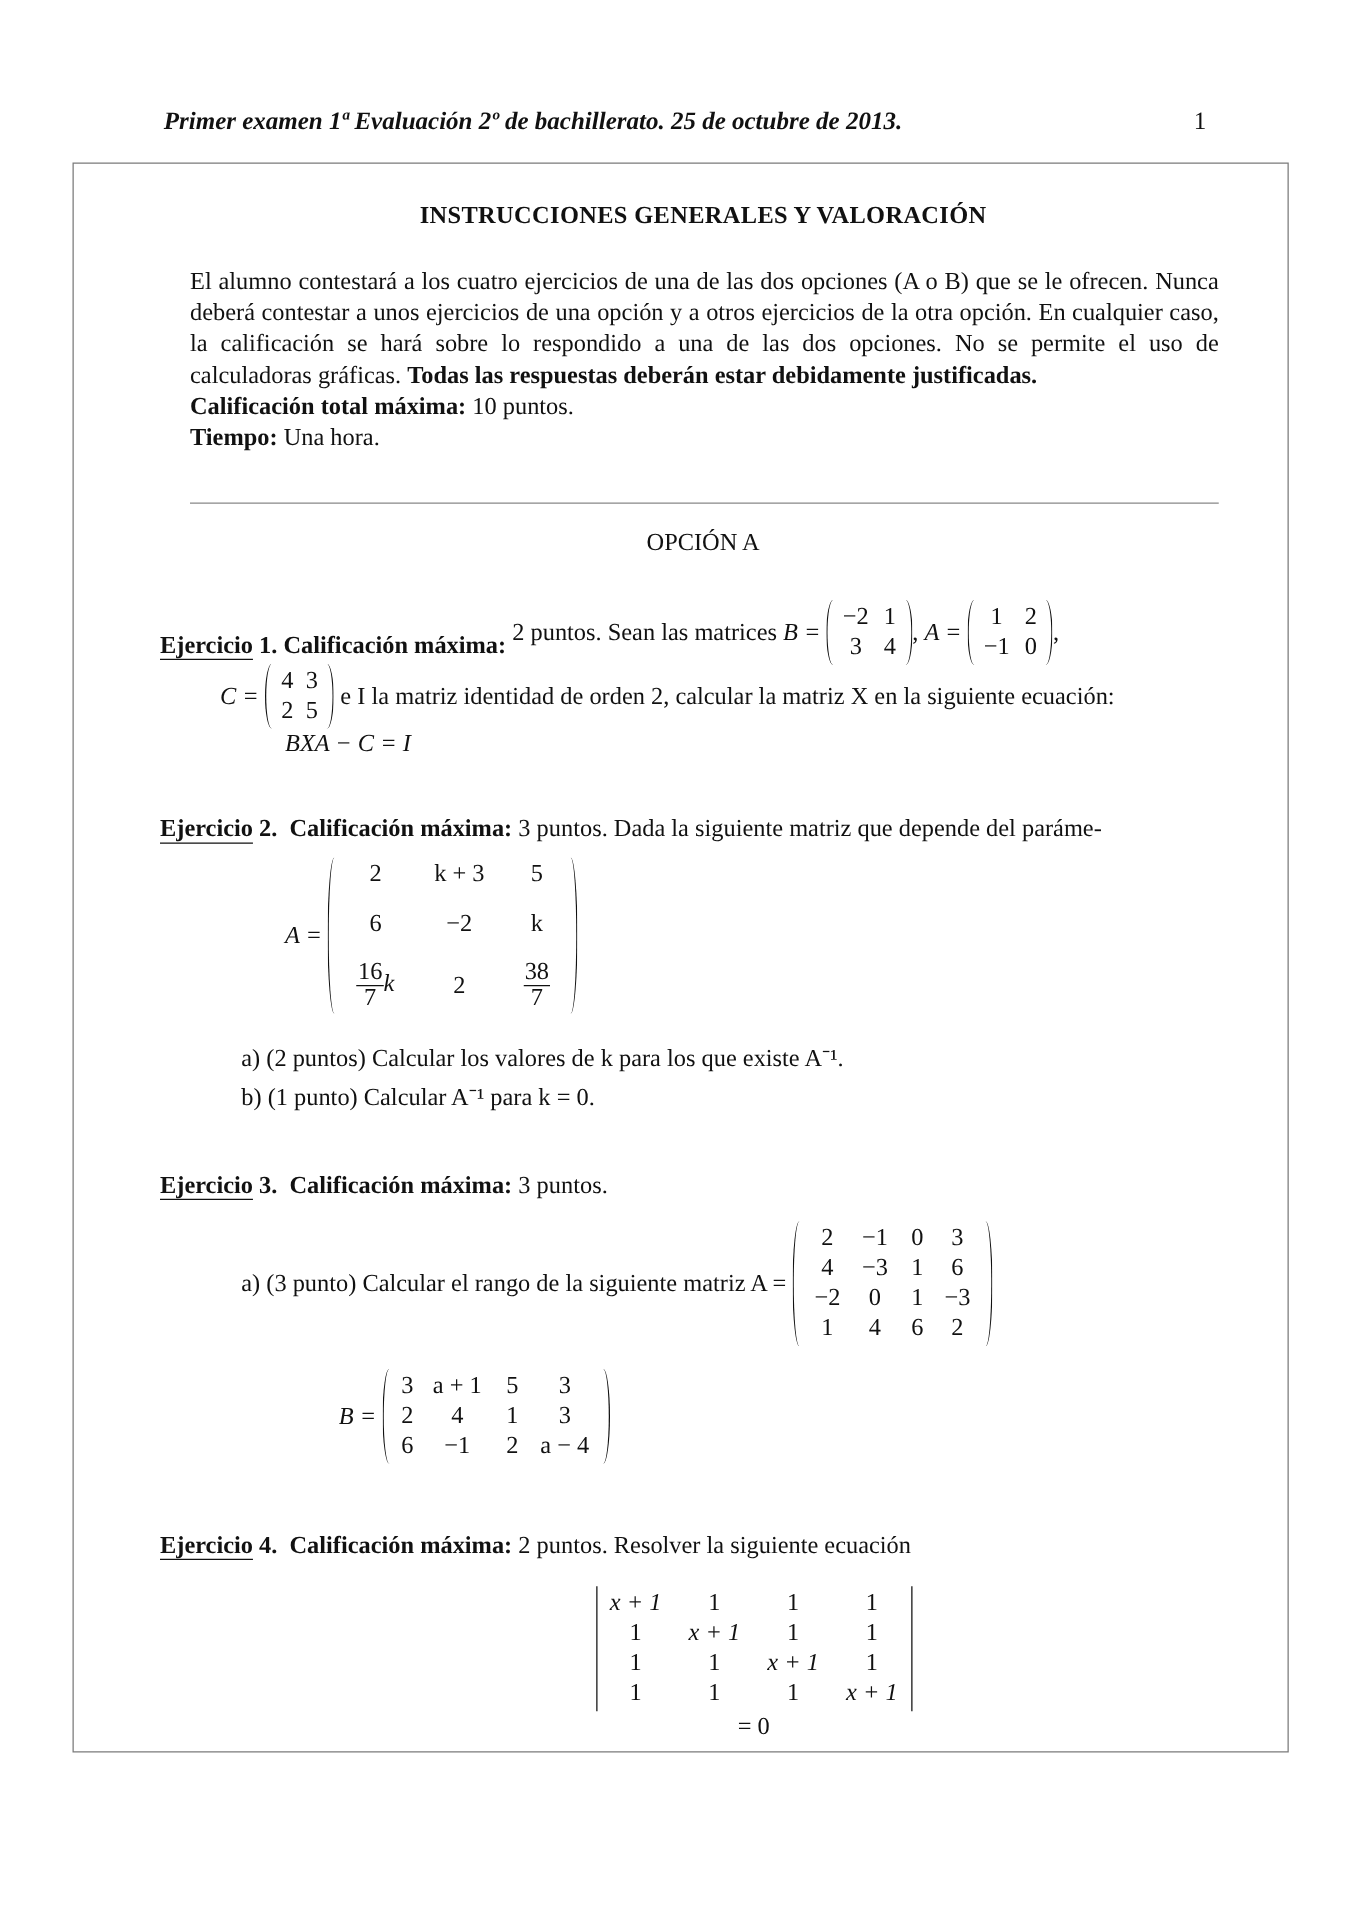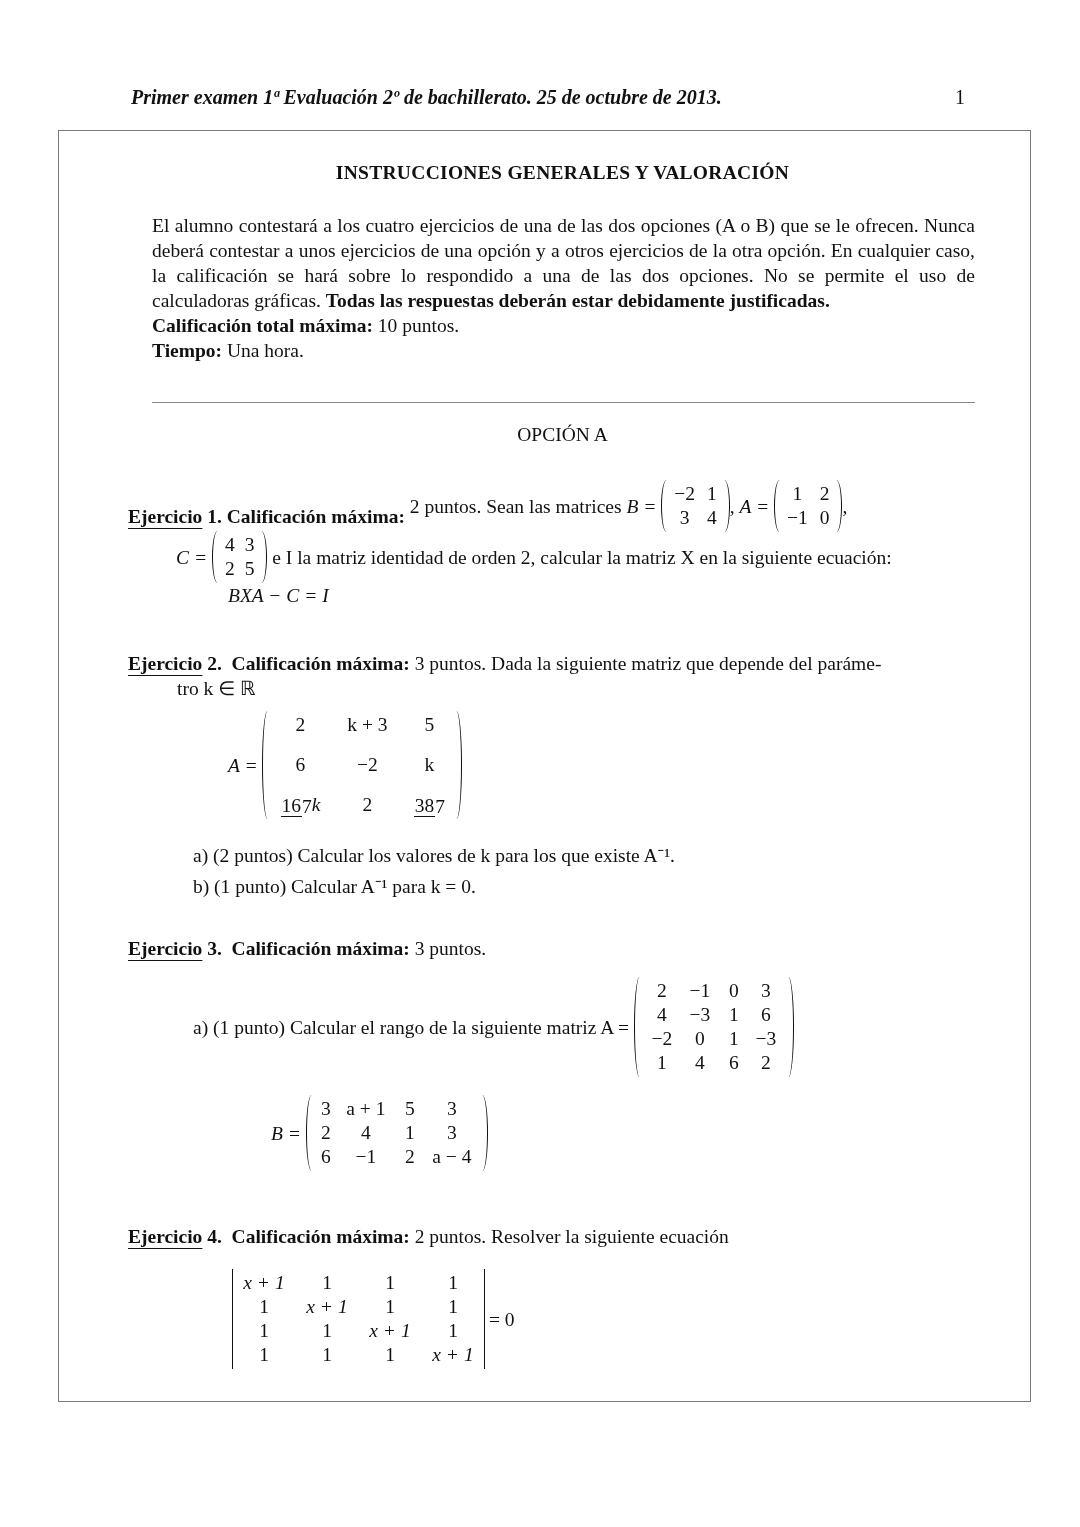--- a/index.html
+++ b/index.html
@@ -30,21 +30,21 @@
   .divider { position: absolute; top: 402px; left: 152px; width: 823px; height: 0; border-top: 1.5px solid #888; }
   .option-title { position: absolute; top: 424px; left: 0; width: 1125px; text-align: center; font-family: "Liberation Serif", serif; font-size: 19.5px; }
   .ej-label { text-decoration: underline; text-underline-offset: 5px; font-weight: bold; }
   
   .mat { display: inline-flex; align-items: stretch; vertical-align: middle; }
   .paren { width: 10px; border: 1.5px solid #111; }
   .paren.l { border-right: none; border-radius: 50% 0 0 50% / 50% 0 0 50%; border-top: none; border-bottom: none; border-left-width: 1.5px; }
   .paren.r { border-left: none; border-radius: 0 50% 50% 0 / 0 50% 50% 0; border-top: none; border-bottom: none; }
   .bar { width: 0; border-left: 1.5px solid #111; margin: 0 4px; }
   .mgrid { display: grid; column-gap: 12px; padding: 2px 2px; text-align: center; line-height: 24px; }
-  .frac { display: inline-flex; flex-direction: row; align-items: center; vertical-align: middle; line-height: 20px; }
+  .frac { display: inline-flex; flex-direction: column; align-items: center; vertical-align: middle; line-height: 20px; }
   .frac .num { border-bottom: 1.2px solid #111; padding: 0 1px; }
 </style>
 </head>
 <body>
 
 <div class="header">
   <span>Primer examen 1ª Evaluación 2º de bachillerato. 25 de octubre de 2013.</span>
   <span class="pg">1</span>
 </div>
 
@@ -106,21 +106,20 @@
     <span>e I la matriz identidad de orden 2, calcular la matriz X en la siguiente ecuación:</span>
   </div>
   <div class="i" style="padding-left:100px;">BXA − C = I</div>
 </div>
 
 <div class="abs" style="top:651px;left:128px;width:850px;">
   <div>
     <span class="ej-label b">Ejercicio</span>&nbsp;<span class="b">2.</span>&nbsp;
     <span class="b">Calificación máxima:</span>&nbsp;<span>3 puntos.</span>&nbsp;<span>Dada la siguiente matriz que depende del paráme-</span>
   </div>
-  <div style="padding-left:49px;">tro k ∈ ℝ</div>
   <div style="display:flex;align-items:center;padding-left:100px;margin-top:10px;">
     <span class="i">A =</span>&nbsp;
     <span class="mat">
       <span class="paren l"></span>
       <span class="mgrid" style="grid-template-columns:50px 60px 40px;row-gap:16px;line-height:24px;">
         <span>2</span>
           <span>k + 3</span>
           <span>5</span>
         <span>6</span>
           <span>−2</span>
@@ -141,21 +140,21 @@
   <div style="padding-left:65px;margin-top:24px;">a)  (2 puntos) Calcular los valores de k para los que existe A⁻¹.</div>
   <div style="padding-left:65px;margin-top:6px;">b)  (1 punto) Calcular A⁻¹ para k = 0.</div>
 </div>
 
 <div class="abs" style="top:936px;left:128px;width:850px;">
   <div>
     <span class="ej-label b">Ejercicio</span>&nbsp;<span class="b">3.</span>&nbsp;
     <span class="b">Calificación máxima:</span>&nbsp;<span>3 puntos.</span>
   </div>
   <div style="display:flex;align-items:center;padding-left:65px;margin-top:16px;">
-    <span>a)  (1 punto) Calcular el rango de la siguiente matriz A =</span>&nbsp;
+    <span>a)  (3 punto) Calcular el rango de la siguiente matriz A =</span>&nbsp;
     <span class="mat">
       <span class="paren l"></span>
       <span class="mgrid" style="grid-template-columns:30px 34px 22px 30px;column-gap:6px;">
         <span>2</span>
           <span>−1</span>
           <span>0</span>
           <span>3</span>
         <span>4</span>
           <span>−3</span>
           <span>1</span>
@@ -193,21 +192,21 @@
       <span class="paren r"></span>
     </span>
   </div>
 </div>
 
 <div class="abs" style="top:1224px;left:128px;width:850px;">
   <div>
     <span class="ej-label b">Ejercicio</span>&nbsp;<span class="b">4.</span>&nbsp;
     <span class="b">Calificación máxima:</span>&nbsp;<span>2 puntos.</span>&nbsp;<span>Resolver la siguiente ecuación</span>
   </div>
-  <div style="display:flex;align-items:center;padding-left:100px;margin-top:20px;">
+  <div style="display:flex;align-items:center;padding-left:100px;margin-top:20px;flex-direction:column;">
     <span class="mat">
       <span class="bar"></span>
       <span class="mgrid" style="grid-template-columns:50px 50px 50px 50px;column-gap:13px;">
         <span class="i">x + 1</span>
           <span>1</span>
           <span>1</span>
           <span>1</span>
         <span>1</span>
           <span class="i">x + 1</span>
           <span>1</span>

